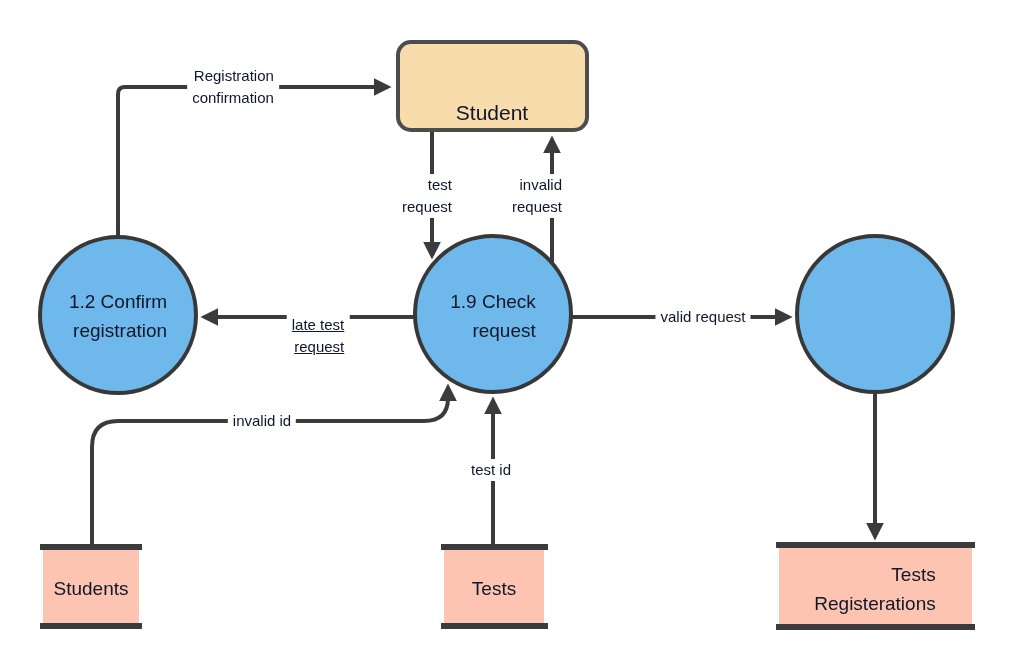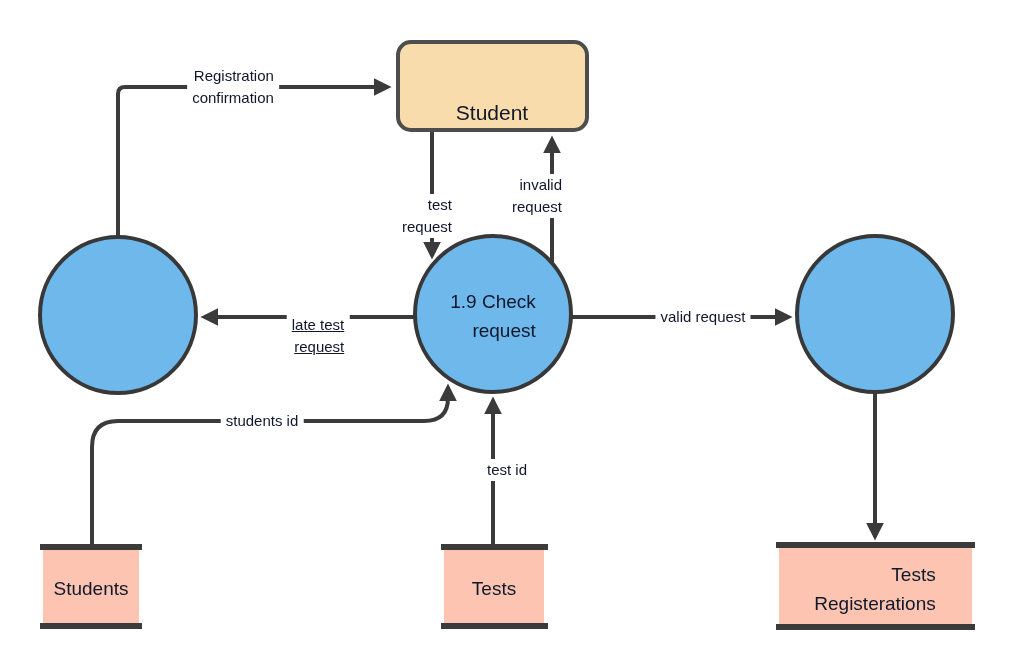--- a/index.html
+++ b/index.html
@@ -56,32 +56,34 @@
       <line class="store-bar" x1="441" y1="626" x2="548" y2="626"></line>
     </g>
     <g>
       <rect x="779" y="548" width="193" height="76" fill="#fdc5b1"></rect>
       <line class="store-bar" x1="776" y1="545" x2="975" y2="545"></line>
       <line class="store-bar" x1="776" y1="627" x2="975" y2="627"></line>
     </g>
   </svg>
 
   <div class="lbl entity-lbl" style="left:492px;top:86px;margin-top:27px;">Student</div>
+  <div class="lbl process-lbl" style="left:118px;top:316px;">1.2 Confirm
+registration</div>
   <div class="lbl process-lbl" style="left:493px;top:316px;">1.9 Check
 request</div>
   <div class="lbl store-lbl" style="left:91px;top:588px;">Students</div>
   <div class="lbl store-lbl" style="left:494px;top:588px;">Tests</div>
   <div class="lbl store-lbl" style="left:875px;top:589px;">Tests
 Registerations</div>
 
   <div class="lbl flow-lbl" style="left:233px;top:87px;">Registration
 confirmation</div>
-  <div class="lbl flow-lbl" style="left:427px;top:196px;margin-top:20px;">test
+  <div class="lbl flow-lbl" style="left:427px;top:196px;">test
 request</div>
   <div class="lbl flow-lbl" style="left:537px;top:196px;">invalid
 request</div>
   <div class="lbl flow-lbl" style="left:318px;top:336px;text-decoration:underline;">late test
 request</div>
   <div class="lbl flow-lbl" style="left:667px;top:317px;margin-left:36px;">valid request</div>
-  <div class="lbl flow-lbl" style="left:262px;top:421px;">students id</div>
-  <div class="lbl flow-lbl" style="left:491px;top:470px;margin-left:16px;">test id</div>
+  <div class="lbl flow-lbl" style="left:262px;top:421px;">invalid id</div>
+  <div class="lbl flow-lbl" style="left:491px;top:470px;">test id</div>
 
 </div>
 
 </body></html>

